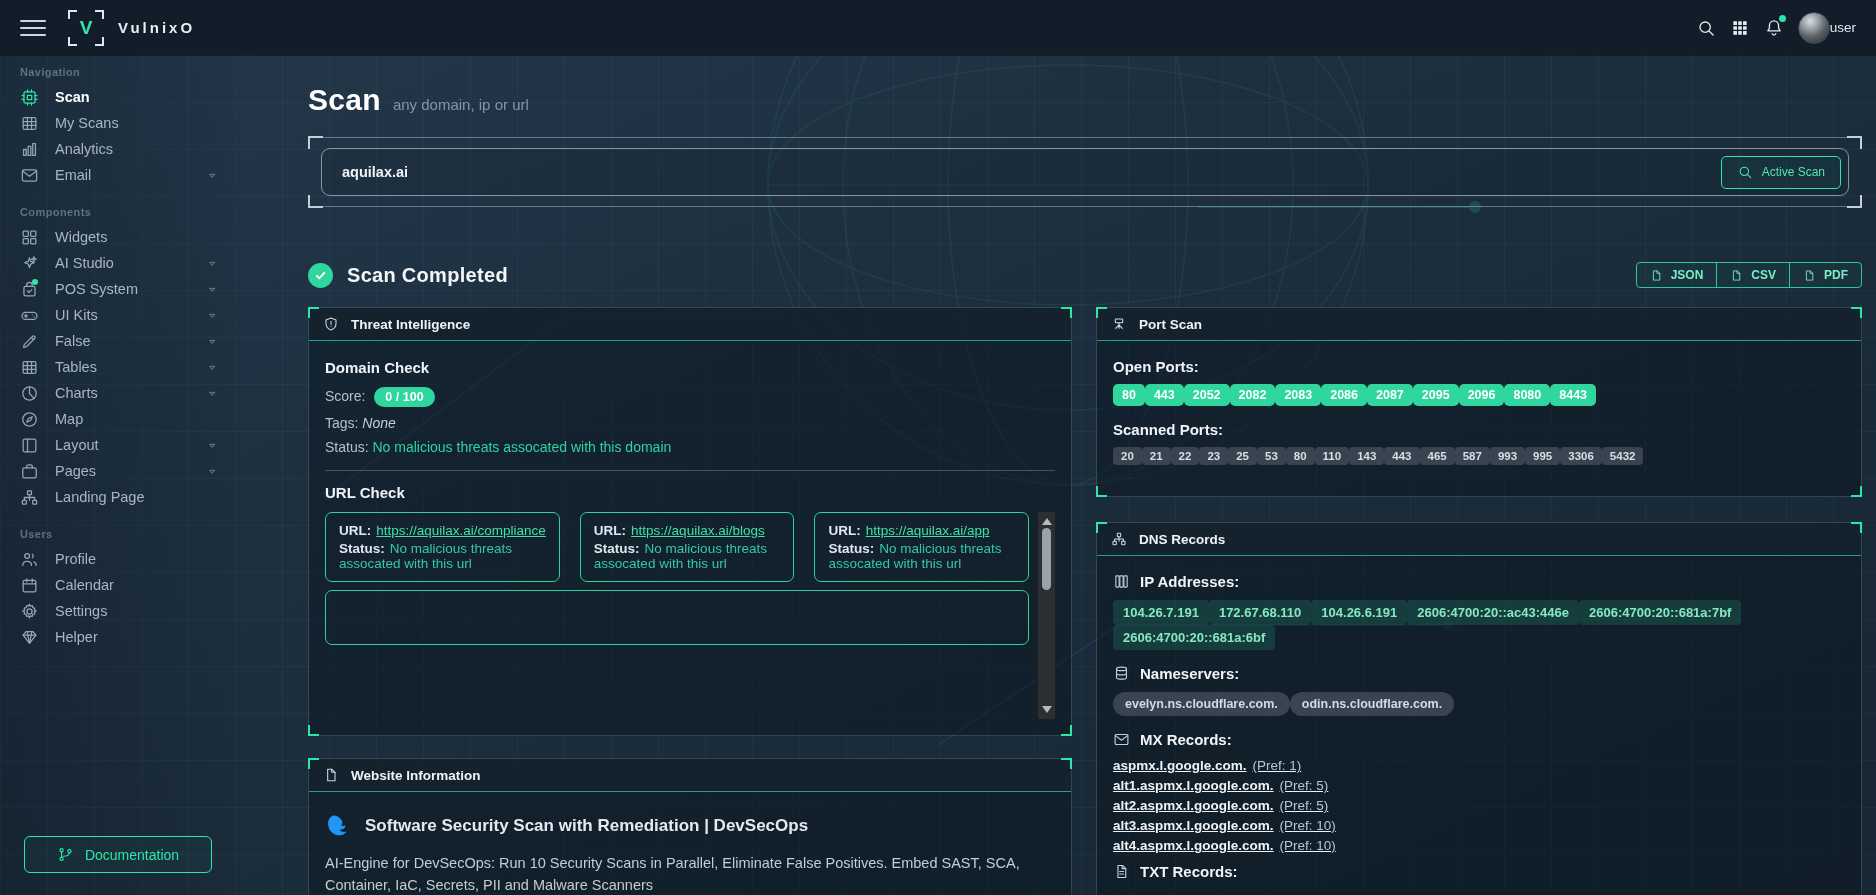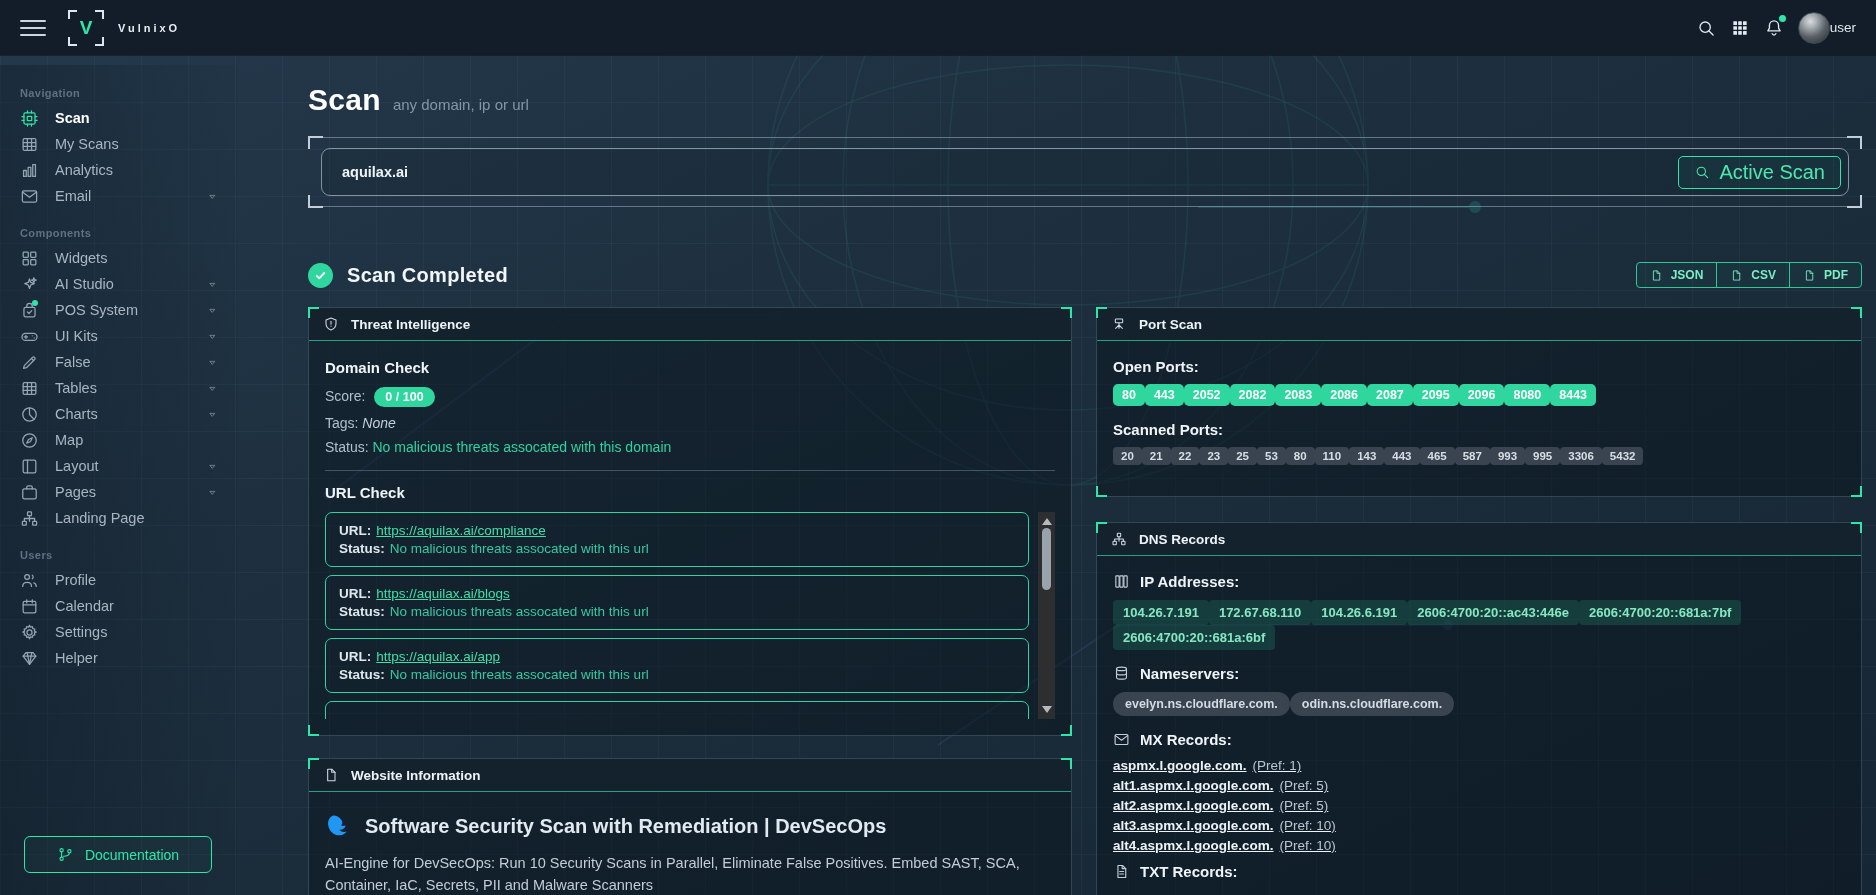--- a/index.html
+++ b/index.html
@@ -20,34 +20,34 @@
   .burger { width:26px; display:flex; flex-direction:column; gap:5px; cursor:pointer; }
   .burger span { height:2px; background:#cdd6de; border-radius:1px; }
   .logo { position:relative; width:36px; height:36px; margin-left:22px; display:flex;
           align-items:center; justify-content:center; cursor:pointer; }
   .lc { position:absolute; width:9px; height:9px; border:0 solid #dfe7ee; }
   .lc.tl { top:0; left:0; border-top-width:2px; border-left-width:2px; }
   .lc.tr { top:0; right:0; border-top-width:2px; border-right-width:2px; }
   .lc.bl { bottom:0; left:0; border-bottom-width:2px; border-left-width:2px; }
   .lc.br { bottom:0; right:0; border-bottom-width:2px; border-right-width:2px; }
   .logo-v { color:#2ee6a8; font-weight:700; font-size:19px; }
-  .brand { margin-left:14px; color:#e8eef4; font-size:11px; font-weight:700; letter-spacing:3px; }
+  .brand { margin-left:14px; color:#e8eef4; font-size:15px; font-weight:700; letter-spacing:3px; }
   .top-actions { margin-left:auto; display:flex; align-items:center; gap:14px; }
   .tool-icon { width:20px; height:20px; color:#e2e9ef; cursor:pointer; }
   .bell-wrap { position:relative; width:20px; height:20px; cursor:pointer; }
   .bell-wrap .tool-icon { position:absolute; inset:0; }
   .bell-dot { position:absolute; top:-3px; right:-2px; width:7px; height:7px; border-radius:50%;
               background:#2ee6a8; }
   .avatar { width:32px; height:32px; border-radius:50%;
             background:radial-gradient(circle at 38% 28%,#d9dde0 0%,#9aa1a6 28%,#5a6065 55%,#26292c 100%);
             border:1px solid #3a4a58; cursor:pointer; }
   .user-label { color:#dfe7ee; font-size:13.5px; margin-left:-14px; }
 
   
-  .sidebar { position:absolute; top:65px; left:0; bottom:0; width:238px; z-index:5;
+  .sidebar { position:absolute; top:44px; left:0; bottom:0; width:238px; z-index:5;
              background:linear-gradient(90deg,rgba(10,20,30,0.35),rgba(10,20,30,0.05)); padding-top:4px; }
   .side-label { margin-top:12px; padding:6px 20px; font-size:11px; font-weight:700;
                 color:#5f7183; letter-spacing:0.4px; }
   .side-item { position:relative; display:flex; align-items:center; gap:16px;
                padding:4px 20px; height:26px; cursor:pointer; }
   .si-icon { width:19px; height:19px; color:#94a6b3; flex:none; }
   .si-label { font-size:14.5px; color:#a9b6c2; white-space:nowrap; }
   .side-item.active .si-icon { color:#2ee6a8; }
   .side-item.active .si-label { color:#ffffff; font-weight:700; }
   .si-chev { margin-left:auto; width:11px; height:11px; color:#8b98a5; }
@@ -77,21 +77,21 @@
   .scan-frame::before { content:""; position:absolute; left:8px; right:8px; top:1px;
       border-top:1px solid rgba(170,190,205,0.5); }
   .scan-frame::after { content:""; position:absolute; left:8px; right:8px; bottom:1px;
       border-bottom:1px solid rgba(170,190,205,0.5); }
   .scan-input { position:absolute; left:13px; right:13px; top:12px; bottom:12px;
       border:1px solid #8295a3; border-radius:9px; display:flex; align-items:center;
       padding:0 7px 0 20px; background:rgba(12,24,34,0.15); cursor:text; }
   .scan-value { color:#eef3f7; font-size:14.5px; font-weight:700; }
   .active-scan-btn { margin-left:auto; height:33px; padding:0 15px; border:1px solid #2ee6a8;
       border-radius:5px; background:rgba(46,230,168,0.05); color:#4fe5ae; display:flex;
-      align-items:center; gap:9px; font-size:20px; font-family:inherit; cursor:pointer; }
+      align-items:center; gap:9px; font-size:12px; font-family:inherit; cursor:pointer; }
   .btn-ico { width:16px; height:16px; }
   .btn-ico.sm { width:13px; height:13px; }
 
   .result-row { margin-top:54px; display:flex; align-items:center; }
   .check-badge { width:25px; height:25px; border-radius:50%; background:#2fd79e; color:#ffffff;
       display:flex; align-items:center; justify-content:center; flex:none; }
   .check-badge [data-icon] { width:15px; height:15px; }
   .check-badge svg { stroke-width:3px; }
   .result-title { margin-left:14px; font-size:20px; font-weight:800; color:#f2f6f9;
       letter-spacing:0.3px; }
@@ -123,38 +123,38 @@
 
   .sec-heading { font-size:15px; font-weight:800; color:#f0f4f8; margin:3px 0 11px; }
   .kv { font-size:14px; color:#b2c0cb; margin:8px 0; }
   .score-badge { display:inline-block; background:#2fd79e; color:#ffffff; font-weight:800;
       font-size:12.5px; padding:3px 11px; border-radius:11px; margin-left:5px; }
   .status-green { color:#2fd3a0; }
   .tags-none { color:#c4cfd9; font-style:italic; }
   .divider { border-top:1px solid rgba(151,178,195,0.35); margin:15px 0 13px; }
 
   .url-list { position:relative; height:207px; overflow:hidden; margin-top:2px; }
-  .url-cards { display:flex; flex-direction:column; gap:8px; margin-right:26px; }
+  .url-cards { display:flex; flex-direction:row; gap:20px; margin-right:26px; }
   .url-card { border:1px solid #2ed3a0; border-radius:7px; padding:7px 13px; min-height:55px; }
   .url-card.partial { margin:8px 26px 0 0; }
   .url-line { font-size:13.5px; margin:3px 0; color:#dfe7ee; font-weight:700; }
   .url-link { color:#3fe0a8; font-weight:400; text-decoration:underline; margin-left:5px;
       cursor:pointer; }
   .url-status { color:#35c9a2; font-weight:400; margin-left:5px; }
   .scrollbar { position:absolute; top:0; right:0; bottom:0; width:17px; background:#2c2e30;
       display:flex; flex-direction:column; align-items:center; cursor:pointer; }
   .sb-btn { width:0; height:0; border-left:5px solid transparent; border-right:5px solid transparent;
       margin:6px 0 3px; }
   .sb-btn.up { border-bottom:7px solid #b4bac0; }
   .sb-btn.down { border-top:7px solid #b4bac0; margin:3px 0 6px; margin-top:auto; }
   .sb-thumb { width:9px; height:62px; border-radius:5px; background:#9aa2ab; }
 
   .site-row { display:flex; align-items:center; gap:14px; margin:6px 0 13px; }
   .favicon { width:26px; height:26px; }
-  .site-title { font-size:20px; font-weight:800; color:#e2eaf0; }
+  .site-title { font-size:17px; font-weight:800; color:#e2eaf0; }
   .site-desc { font-size:14.5px; color:#c2cdd6; line-height:1.55; max-width:745px; }
 
   .ports-label { font-size:15px; font-weight:800; color:#f0f4f8; margin:2px 0 9px; }
   .badges { display:flex; flex-wrap:wrap; margin-bottom:15px; }
   .badge-green { background:#2fd79e; color:#ffffff; font-weight:800; font-size:12.5px;
       padding:4px 9px; border-radius:5px; }
   .badge-gray { background:#3a4450; color:#d7dee5; font-weight:700; font-size:11.5px;
       padding:3px 8px; border-radius:4px; }
   .badge-teal { background:rgba(47,215,158,0.16); color:#86e7c2; font-weight:700; font-size:13px;
       padding:5px 10px; border-radius:4px; }

